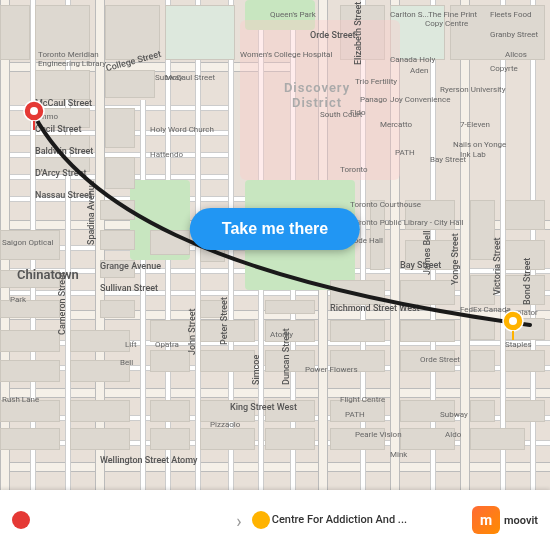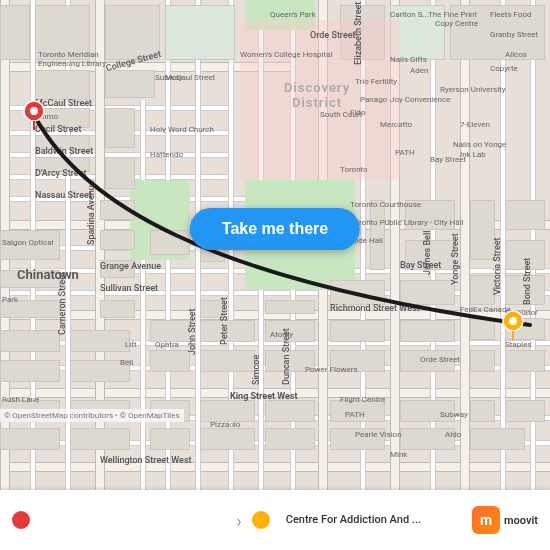--- a/index.html
+++ b/index.html
@@ -193,21 +193,21 @@
       align-items: center;
       padding: 0 10px;
       color: #999;
       font-size: 18px;
     }
 
     .bottom-to {
       flex: 1;
       display: flex;
       align-items: center;
-      gap: 16px;
+      gap: 2px;
     }
 
     .bottom-stop-icon {
       width: 18px;
       height: 18px;
       border-radius: 50%;
       flex-shrink: 0;
     }
 
     .from-icon {
@@ -401,22 +401,22 @@
 
   <div class="street-label" style="left:105px; top:56px; transform:rotate(-15deg);">College Street</div>
   <div class="street-label" style="left:35px; top:98px;">McCaul Street</div>
   <div class="street-label" style="left:35px; top:124px;">Cecil Street</div>
   <div class="street-label" style="left:35px; top:146px;">Baldwin Street</div>
   <div class="street-label" style="left:35px; top:168px;">D'Arcy Street</div>
   <div class="street-label" style="left:35px; top:190px;">Nassau Street</div>
   <div class="street-label" style="left:200px; top:213px;">Elm Street</div>
   <div class="street-label" style="left:400px; top:260px;">Bay Street</div>
   <div class="street-label" style="left:330px; top:303px;">Richmond Street West</div>
-  <div class="street-label" style="left:230px; top:391px;font-weight:bold;">King Street West</div>
-  <div class="street-label" style="left:100px; top:455px;">Wellington Street West</div>
+  <div class="street-label" style="left:230px; top:402px;">King Street West</div>
+  <div class="street-label" style="left:100px; top:455px;">Wellington Street Atomy</div>
   <div class="street-label" style="left:100px; top:261px;">Grange Avenue</div>
   <div class="street-label" style="left:100px; top:283px;">Sullivan Street</div>
 
   <div class="street-label" style="left:62px; top:330px; transform:rotate(-90deg); transform-origin: left center;">Cameron Street</div>
   <div class="street-label" style="left:91px; top:240px; transform:rotate(-90deg); transform-origin: left center;">Spadina Avenue</div>
   <div class="street-label" style="left:192px; top:350px; transform:rotate(-90deg); transform-origin: left center;">John Street</div>
   <div class="street-label" style="left:224px; top:340px; transform:rotate(-90deg); transform-origin: left center;">Peter Street</div>
   <div class="street-label" style="left:256px; top:380px; transform:rotate(-90deg); transform-origin: left center;">Simcoe</div>
   <div class="street-label" style="left:286px; top:380px; transform:rotate(-90deg); transform-origin: left center;">Duncan Street</div>
   <div class="street-label" style="left:455px; top:280px; transform:rotate(-90deg); transform-origin: left center;">Yonge Street</div>
@@ -441,25 +441,25 @@
   <div class="place-label" style="left:445px; top:430px;">Aldo</div>
   <div class="place-label" style="left:390px; top:450px;">Mink</div>
   <div class="place-label" style="left:350px; top:200px;">Toronto Courthouse</div>
   <div class="place-label" style="left:350px; top:218px;">Toronto Public Library - City Hall</div>
   <div class="place-label" style="left:335px; top:236px;">Osgoode Hall</div>
   <div class="place-label" style="left:240px; top:10px;margin-top:40px;">Women's College Hospital</div>
   <div class="place-label" style="left:440px; top:85px;">Ryerson University</div>
   <div class="place-label" style="left:38px; top:50px;">Toronto Meridian</div>
   <div class="place-label" style="left:38px; top:59px;">Engineering Library</div>
   <div class="place-label" style="left:155px; top:73px;">Subway</div>
-  <div class="place-label" style="left:390px; top:55px;">Nails Gifts</div>
+  <div class="place-label" style="left:390px; top:55px;">Canada Holy</div>
   <div class="place-label" style="left:410px; top:66px;">Aden</div>
   <div class="place-label" style="left:355px; top:77px;">Trio Fertility</div>
   <div class="place-label" style="left:428px; top:10px;">The Fine Print</div>
-  <div class="place-label" style="left:425px; top:19px;margin-left:10px;">Copy Centre</div>
+  <div class="place-label" style="left:425px; top:19px;">Copy Centre</div>
   <div class="place-label" style="left:490px; top:10px;">Fleets Food</div>
   <div class="place-label" style="left:505px; top:50px;">Allcos</div>
   <div class="place-label" style="left:490px; top:64px;">Copyrte</div>
   <div class="place-label" style="left:270px; top:10px;">Queen's Park</div>
   <div class="place-label" style="left:320px; top:110px;">South Court</div>
   <div class="place-label" style="left:340px; top:165px;">Toronto</div>
   <div class="place-label" style="left:150px; top:150px;">Hattendo</div>
   <div class="place-label" style="left:150px; top:125px;">Holy Word Church</div>
   <div class="place-label" style="left:35px; top:112px;">Emmo</div>
   <div class="place-label" style="left:165px; top:73px;">McCaul Street</div>
@@ -468,34 +468,33 @@
   <div class="place-label" style="left:360px; top:95px;">Panago</div>
   <div class="place-label" style="left:390px; top:95px;">Joy Convenience</div>
   <div class="place-label" style="left:350px; top:108px;">Fido</div>
   <div class="place-label" style="left:380px; top:120px;">Mercatto</div>
   <div class="place-label" style="left:460px; top:120px;">7-Eleven</div>
   <div class="place-label" style="left:395px; top:148px;">PATH</div>
   <div class="place-label" style="left:430px; top:155px;">Bay Street</div>
   <div class="place-label" style="left:453px; top:140px;">Nails on Yonge</div>
   <div class="place-label" style="left:460px; top:150px;">Ink Lab</div>
   <div class="place-label" style="left:2px; top:395px;">Rush Lane</div>
-  <div class="place-label" style="left:2px; top:295px;">Park</div>
+  <div class="place-label" style="left:10px; top:295px;">Park</div>
   <div class="place-label" style="left:420px; top:355px;">Orde Street</div>
 
   <div class="street-label" style="left:358px; top:60px; transform:rotate(-90deg); transform-origin: left center;">Elizabeth Street</div>
 
   <div class="street-label" style="left:310px; top:30px;">Orde Street</div>
 
   <div class="district-label" style="left:252px; top:80px; width:130px;">Discovery<br>District</div>
 
   <div class="chinatown-label">Chinatown</div>
 
   <button class="take-me-btn">Take me there</button>
 
-  <div class="map-copyright">© OpenStreetMap contributors • © OpenMapTiles</div>
 
 </div>
 
 <div id="bottom-bar">
   <div class="bottom-from">
     <div class="bottom-stop-icon from-icon"></div>
   </div>
   <div class="bottom-arrow">›</div>
   <div class="bottom-to">
     <div class="bottom-stop-icon to-icon"></div>

